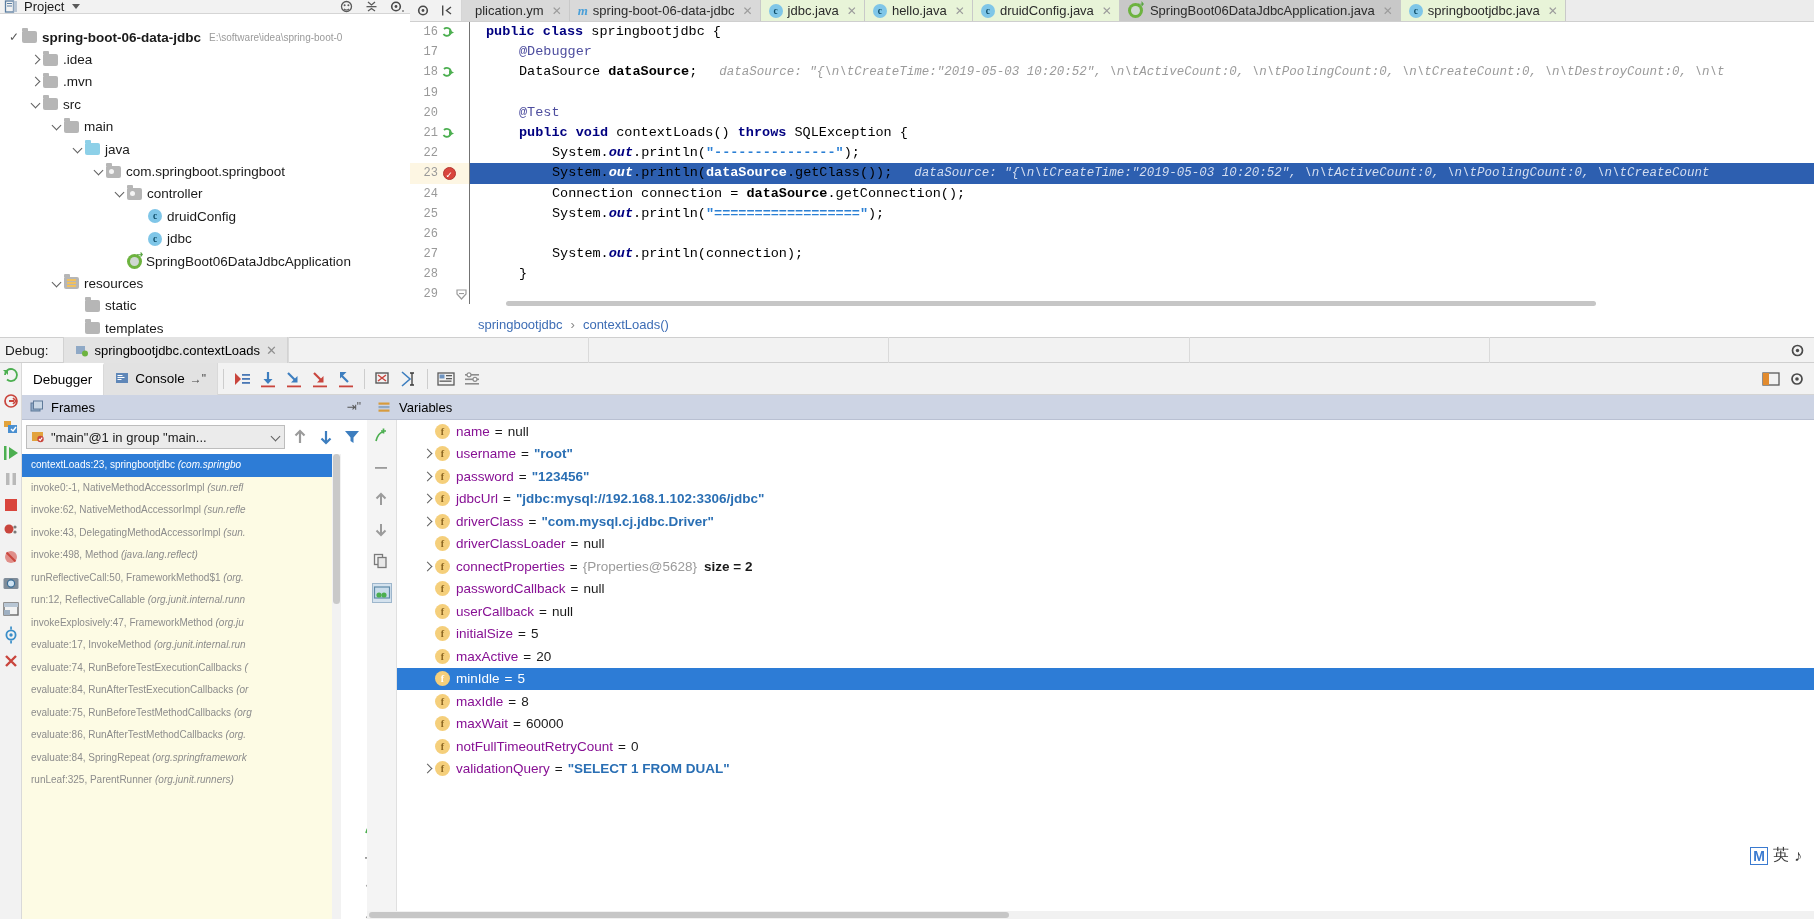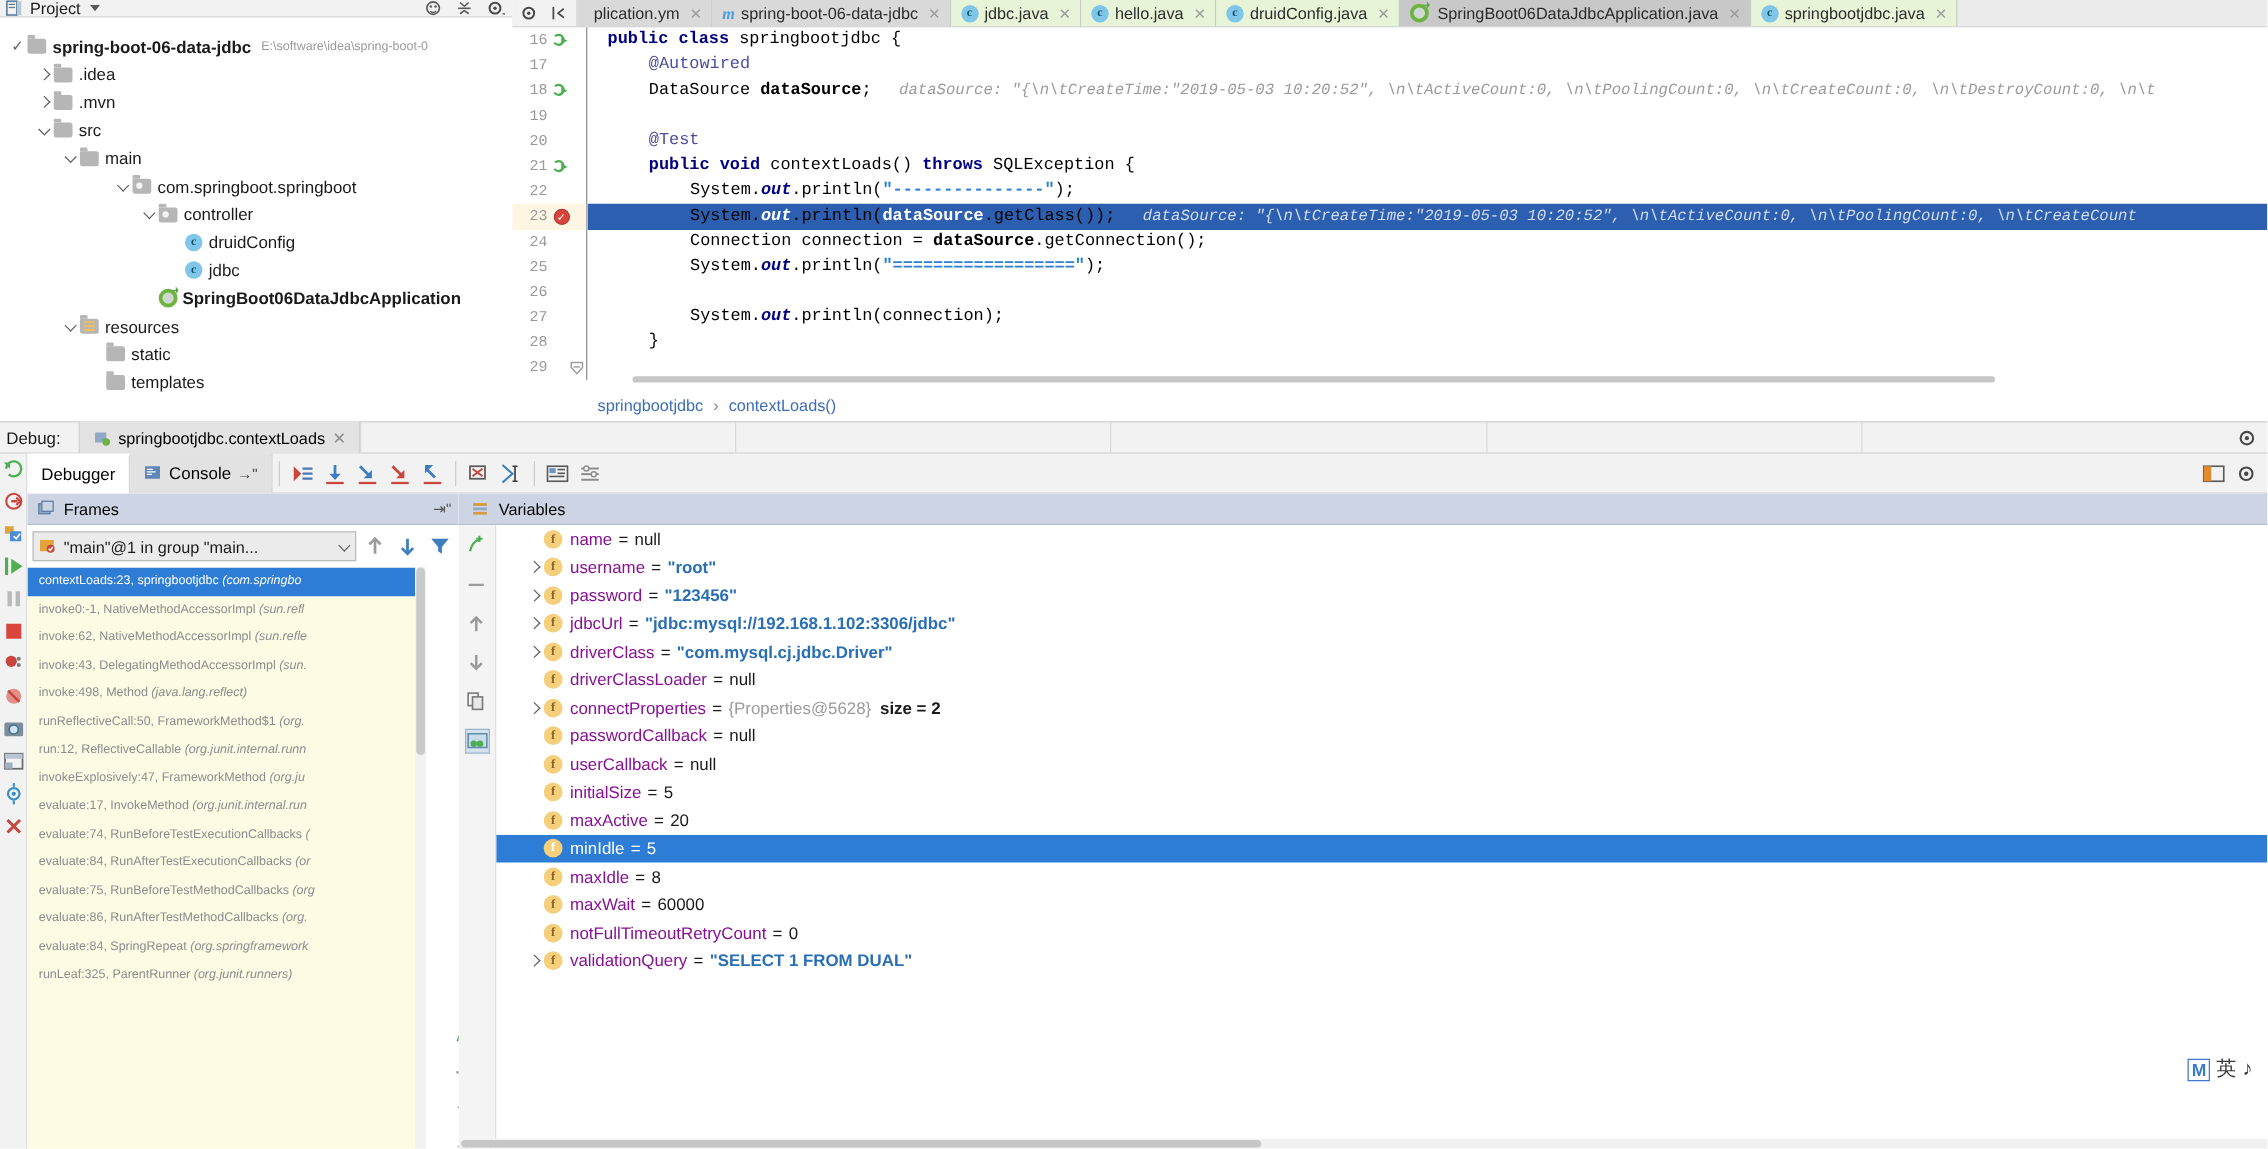--- a/index.html
+++ b/index.html
@@ -284,20 +284,27 @@
           <span class="folder"></span>
           <span class="tr-label">src</span>
         </div>
         <div class="tree-row" style="padding-left: 48px;">
           <span class="tw">
             <i class="chev down"></i>
           </span>
           <span class="folder"></span>
           <span class="tr-label">main</span>
         </div>
+        <div class="tree-row" style="padding-left: 69px;">
+          <span class="tw">
+            <i class="chev down"></i>
+          </span>
+          <span class="folder blue"></span>
+          <span class="tr-label">java</span>
+        </div>
         <div class="tree-row" style="padding-left: 90px;">
           <span class="tw">
             <i class="chev down"></i>
           </span>
           <span class="folder pkg"></span>
           <span class="tr-label">com.springboot.springboot</span>
         </div>
         <div class="tree-row" style="padding-left: 111px;">
           <span class="tw">
             <i class="chev down"></i>
@@ -308,21 +315,21 @@
         <div class="tree-row" style="padding-left: 132px;">
           <span class="tw"></span>
           <span class="cls-ic">c</span>
           <span class="tr-label">druidConfig</span>
         </div>
         <div class="tree-row" style="padding-left: 132px;">
           <span class="tw"></span>
           <span class="cls-ic">c</span>
           <span class="tr-label">jdbc</span>
         </div>
-        <div class="tree-row" style="padding-left: 111px; font-weight: bold;">
+        <div class="tree-row" style="padding-left: 111px;">
           <span class="tw"></span>
           <span class="spring-ic"></span>
           <span class="tr-label">SpringBoot06DataJdbcApplication</span>
         </div>
         <div class="tree-row" style="padding-left: 48px;">
           <span class="tw">
             <i class="chev down"></i>
           </span>
           <span class="folder res"></span>
           <span class="tr-label">resources</span>
@@ -456,21 +463,21 @@
             <span class="gmark" style="left: 46px;">
               <svg style="position:absolute;left:0;top:5px" width="11" height="11" viewBox="0 0 11 11">
                 <path d="M1 1 L10 1 L10 5 L5.5 10 L1 5 Z" fill="none" stroke="#9b9b9b" stroke-width="1.2"></path>
                 <rect x="3" y="4" width="5" height="1.1" fill="#9b9b9b"></rect>
               </svg>
             </span>
           </div>
         </div>
       <div id="code-area">
           <div class="cl" style="padding-left: 16px;"><span class="kw">public </span><span class="kw">class </span><span>springbootjdbc {</span></div>
-          <div class="cl" style="padding-left: 49px;"><span class="anno2">@Autowired</span></div>
+          <div class="cl" style="padding-left: 49px;"><span class="anno2">@Debugger</span></div>
           <div class="cl" style="padding-left: 49px;"><span>DataSource </span><span class="fld">dataSource</span><span>;</span><span class="hint" style="margin-left: 22px;">dataSource:  "{\n\tCreateTime:"2019-05-03 10:20:52", \n\tActiveCount:0, \n\tPoolingCount:0, \n\tCreateCount:0, \n\tDestroyCount:0, \n\t</span></div>
           <div class="cl" style="padding-left: 16px;"></div>
           <div class="cl" style="padding-left: 49px;"><span class="anno2">@Test</span></div>
           <div class="cl" style="padding-left: 49px;"><span class="kw">public </span><span class="kw">void </span><span>contextLoads() </span><span class="kw">throws </span><span>SQLException {</span></div>
           <div class="cl" style="padding-left: 82px;"><span>System.</span><span class="ital">out</span><span>.println(</span><span class="str">"---------------"</span><span>);</span></div>
           <div class="cl hl-line" style="padding-left: 82px;"><span>System.</span><span class="ital">out</span><span>.println(</span><span class="fld">dataSource</span><span>.getClass());</span><span class="hint" style="margin-left: 22px;">dataSource:  "{\n\tCreateTime:"2019-05-03 10:20:52", \n\tActiveCount:0, \n\tPoolingCount:0, \n\tCreateCount</span></div>
           <div class="cl" style="padding-left: 82px;"><span>Connection connection = </span><span class="fld">dataSource</span><span>.getConnection();</span></div>
           <div class="cl" style="padding-left: 82px;"><span>System.</span><span class="ital">out</span><span>.println(</span><span class="str">"=================="</span><span>);</span></div>
           <div class="cl" style="padding-left: 16px;"></div>
           <div class="cl" style="padding-left: 82px;"><span>System.</span><span class="ital">out</span><span>.println(connection);</span></div>

